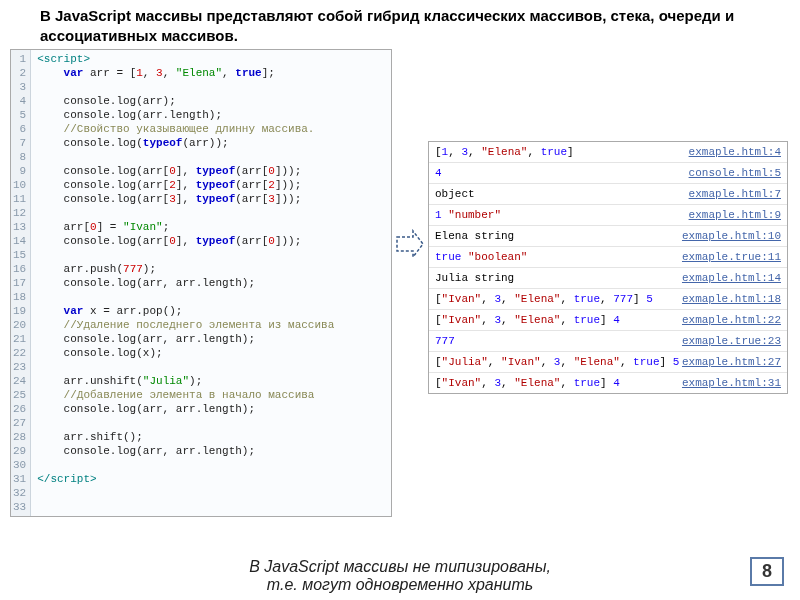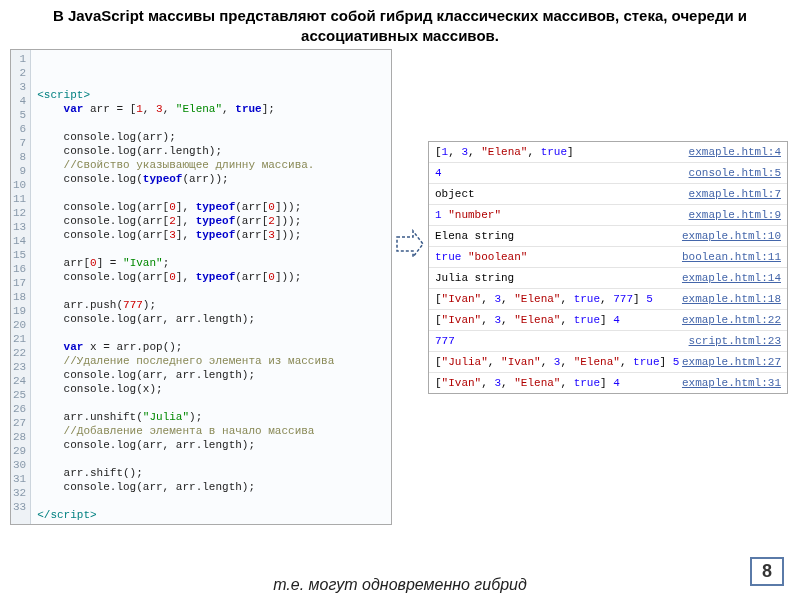--- a/index.html
+++ b/index.html
@@ -6,21 +6,21 @@
   body {
     margin: 0;
     width: 800px;
     height: 600px;
     background: #fff;
     font-family: Arial, sans-serif;
     position: relative;
     overflow: hidden;
   }
   .title {
-    text-align: center;
+    text-align: left;
     font-weight: bold;
     font-size: 15px;
     padding: 6px 40px 4px;
     line-height: 1.3;
   }
   .content {
     display: flex;
     align-items: flex-start;
     padding: 0 10px;
   }
@@ -39,21 +39,20 @@
     text-align: right;
     padding: 2px 4px 2px 2px;
     border-right: 1px solid #ccd5dd;
     user-select: none;
     white-space: pre;
   }
   .code {
     padding: 2px 6px;
     white-space: pre;
     color: #222;
-    margin-top: 36px;
   }
   .kw   { color: #0000cc; font-weight: bold; }
   .num  { color: #cc0000; }
   .str  { color: #008800; }
   .bool { color: #0000cc; font-weight: bold; }
   .cmt  { color: #888855; }
   .typeof { color: #0000cc; font-weight: bold; }
   .tag  { color: #008080; }
 
   .arrow-wrap {
@@ -205,47 +204,48 @@
       <div class="crow">
         <span class="cval"><span class="cnum">1</span> <span class="cstr">"number"</span></span>
         <span class="csrc">exmaple.html:9</span>
       </div>
       <div class="crow">
         <span class="cval">Elena string</span>
         <span class="csrc">exmaple.html:10</span>
       </div>
       <div class="crow">
         <span class="cval"><span class="cbool">true</span> <span class="cstr">"boolean"</span></span>
-        <span class="csrc">boolean.html:11</span>
+        <span class="csrc">exmaple.true:11</span>
       </div>
       <div class="crow">
         <span class="cval">Julia string</span>
         <span class="csrc">exmaple.html:14</span>
       </div>
       <div class="crow">
         <span class="cval">[<span class="cstr">"Ivan"</span>, <span class="cnum">3</span>, <span class="cstr">"Elena"</span>, <span class="cbool">true</span>, <span class="cnum">777</span>] <span class="cnum">5</span></span>
         <span class="csrc">exmaple.html:18</span>
       </div>
       <div class="crow">
         <span class="cval">[<span class="cstr">"Ivan"</span>, <span class="cnum">3</span>, <span class="cstr">"Elena"</span>, <span class="cbool">true</span>] <span class="cnum">4</span></span>
         <span class="csrc">exmaple.html:22</span>
       </div>
       <div class="crow">
         <span class="cval"><span class="cnum">777</span></span>
-        <span class="csrc">script.html:23</span>
+        <span class="csrc">exmaple.true:23</span>
       </div>
       <div class="crow">
         <span class="cval">[<span class="cstr">"Julia"</span>, <span class="cstr">"Ivan"</span>, <span class="cnum">3</span>, <span class="cstr">"Elena"</span>, <span class="cbool">true</span>] <span class="cnum">5</span></span>
         <span class="csrc">exmaple.html:27</span>
       </div>
       <div class="crow">
         <span class="cval">[<span class="cstr">"Ivan"</span>, <span class="cnum">3</span>, <span class="cstr">"Elena"</span>, <span class="cbool">true</span>] <span class="cnum">4</span></span>
         <span class="csrc">exmaple.html:31</span>
       </div>
     </div>
 
 </div>
 
 <div class="footer">
-  <div>т.е. могут одновременно гибрид</div>
+  <div>В JavaScript массивы не типизированы,</div>
+  <div>т.е. могут одновременно хранить</div>
 </div>
 
 <div class="page-num">8</div>
 
 </body></html>

